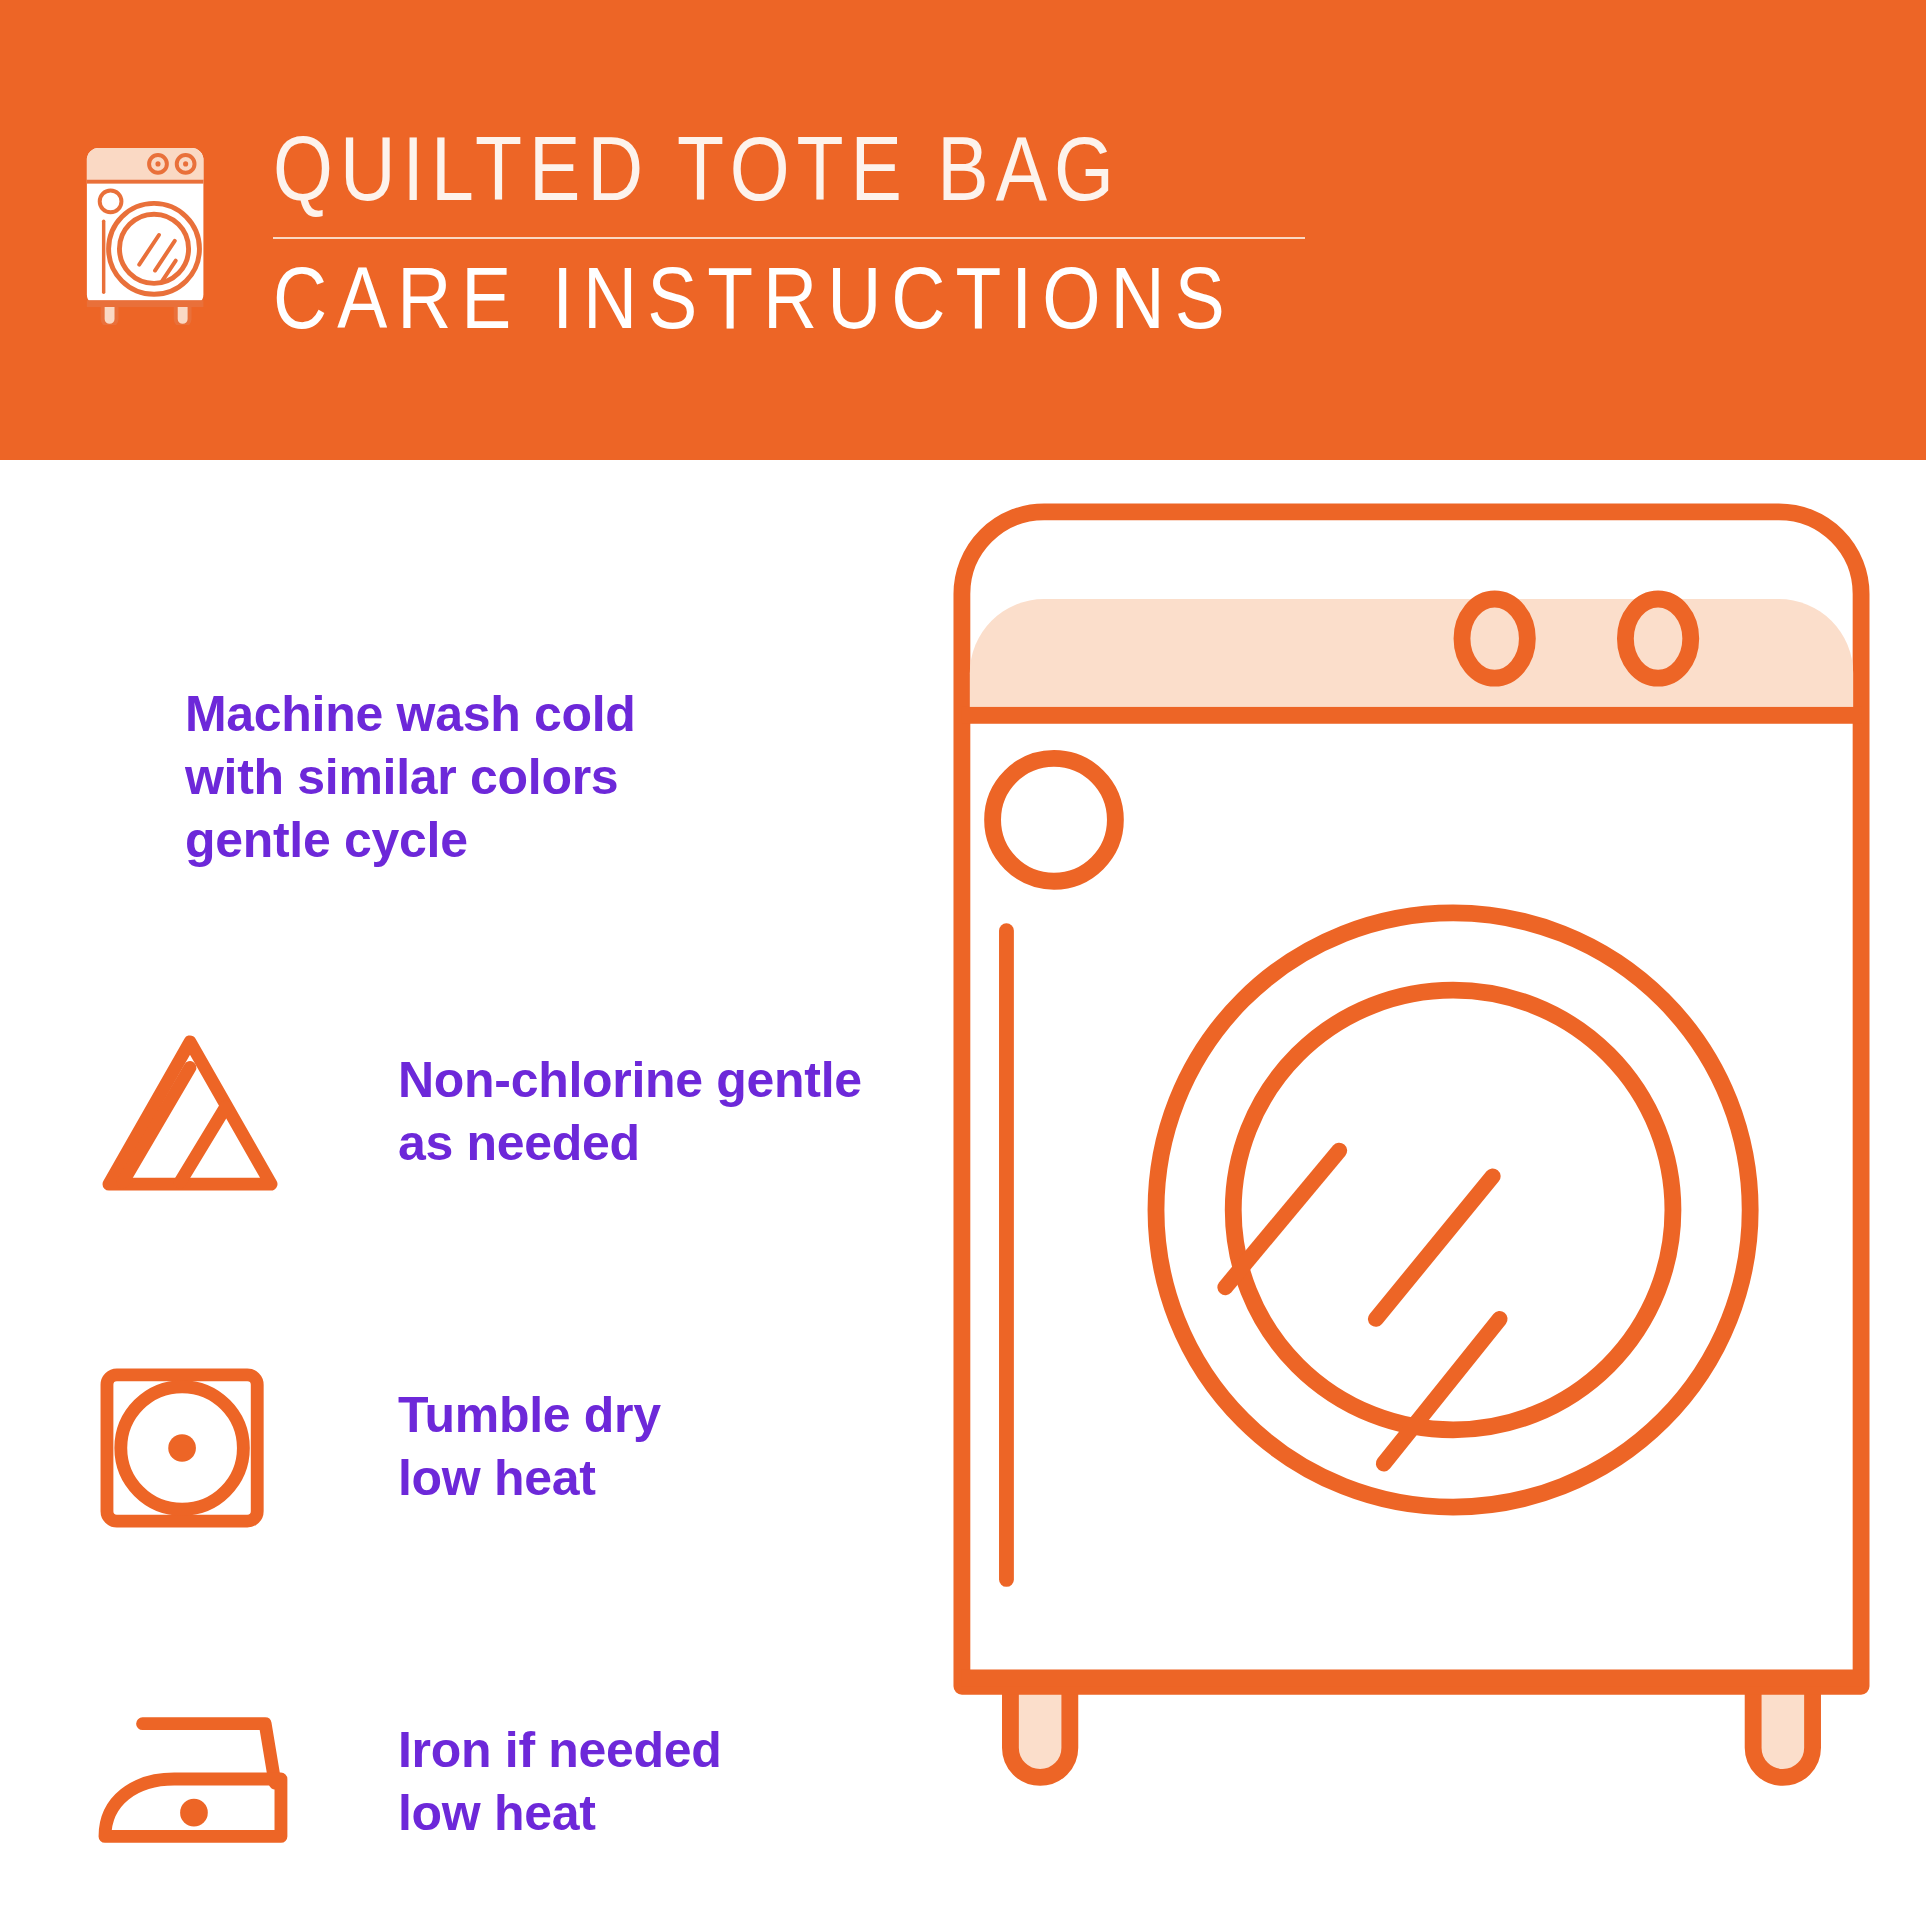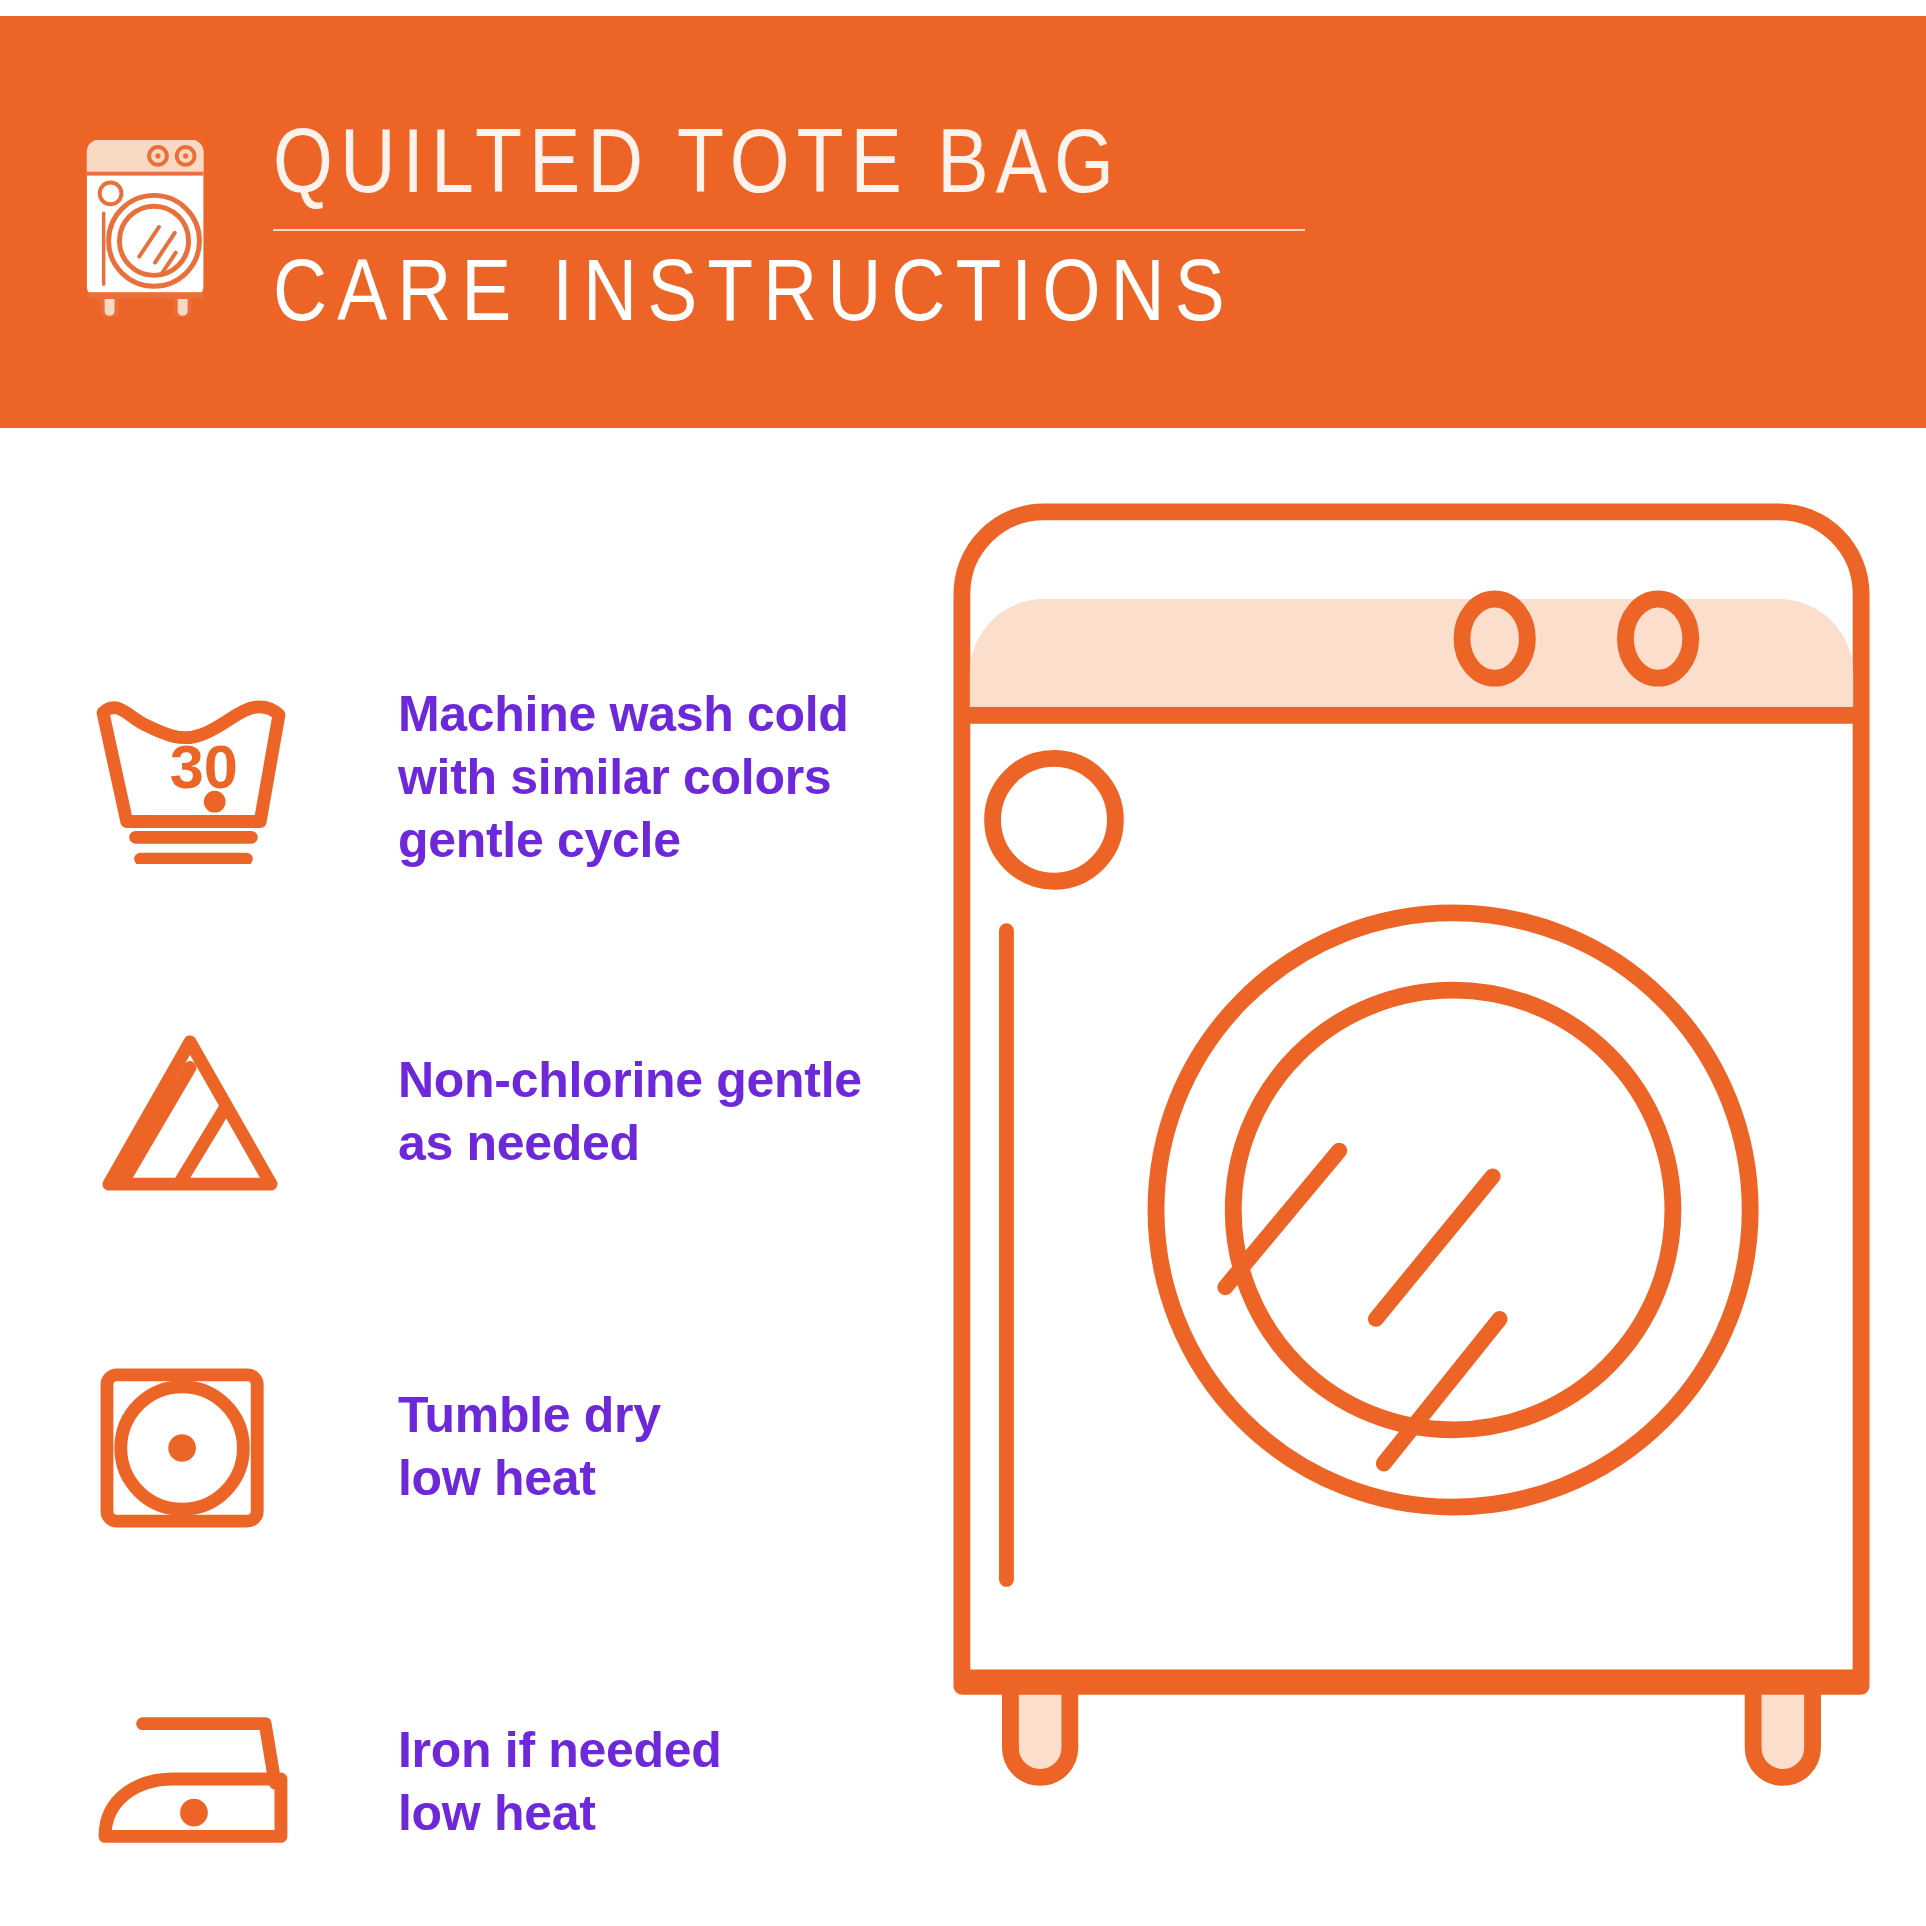--- a/index.html
+++ b/index.html
@@ -13,23 +13,23 @@
     height: 1927px;
     overflow: hidden;
     font-family: "Liberation Sans", sans-serif;
     position: relative;
   }
 
   
   .header {
     position: absolute;
     left: 0;
-    top: 16px;
+    top: 0;
     width: 1927px;
-    height: 412px;
+    height: 460px;
     background: #ED6526;
     display: flex;
     align-items: center;
   }
   .header-inner {
     display: flex;
     align-items: center;
     margin-left: 77px;
     margin-top: 6px;
   }
@@ -166,34 +166,20 @@
     </div>
 
   </div>
 </div>
 
 <div class="content">
 
   <div class="care-list">
 
     <div class="care-row">
-      <div class="care-icon">
-        <svg viewBox="0 0 200 175" width="198" height="173" xmlns="http://www.w3.org/2000/svg">
-
-          <path d="M12,22 C26,8 38,26 54,34 C74,44 92,52 112,44 C134,36 152,16 170,16 C180,16 186,20 190,24
-                   L171,132 H36 Z" fill="none" stroke="#ED6526" stroke-width="13" stroke-linejoin="round" stroke-linecap="round"></path>
-
-          <line x1="45" y1="148" x2="162" y2="148" stroke="#ED6526" stroke-width="13" stroke-linecap="round"></line>
-          <line x1="50" y1="170" x2="157" y2="170" stroke="#ED6526" stroke-width="13" stroke-linecap="round"></line>
-
-          <text x="114" y="98" font-family="Liberation Sans, sans-serif" font-size="62" font-weight="700" fill="#ED6526" text-anchor="middle">30</text>
-
-          <circle cx="125" cy="112" r="11" fill="#ED6526"></circle>
-        </svg>
-      </div>
       <div class="care-label">Machine wash cold
 with similar colors
 gentle cycle</div>
     </div>
 
     <div class="care-row">
       <div class="care-icon">
         <svg viewBox="0 0 200 175" width="198" height="173" xmlns="http://www.w3.org/2000/svg">
           <path d="M100,16 L182,160 H18 Z" fill="none" stroke="#ED6526" stroke-width="13" stroke-linejoin="round" stroke-linecap="round"></path>
           <line x1="100" y1="42" x2="32" y2="158" stroke="#ED6526" stroke-width="13" stroke-linecap="round"></line>

